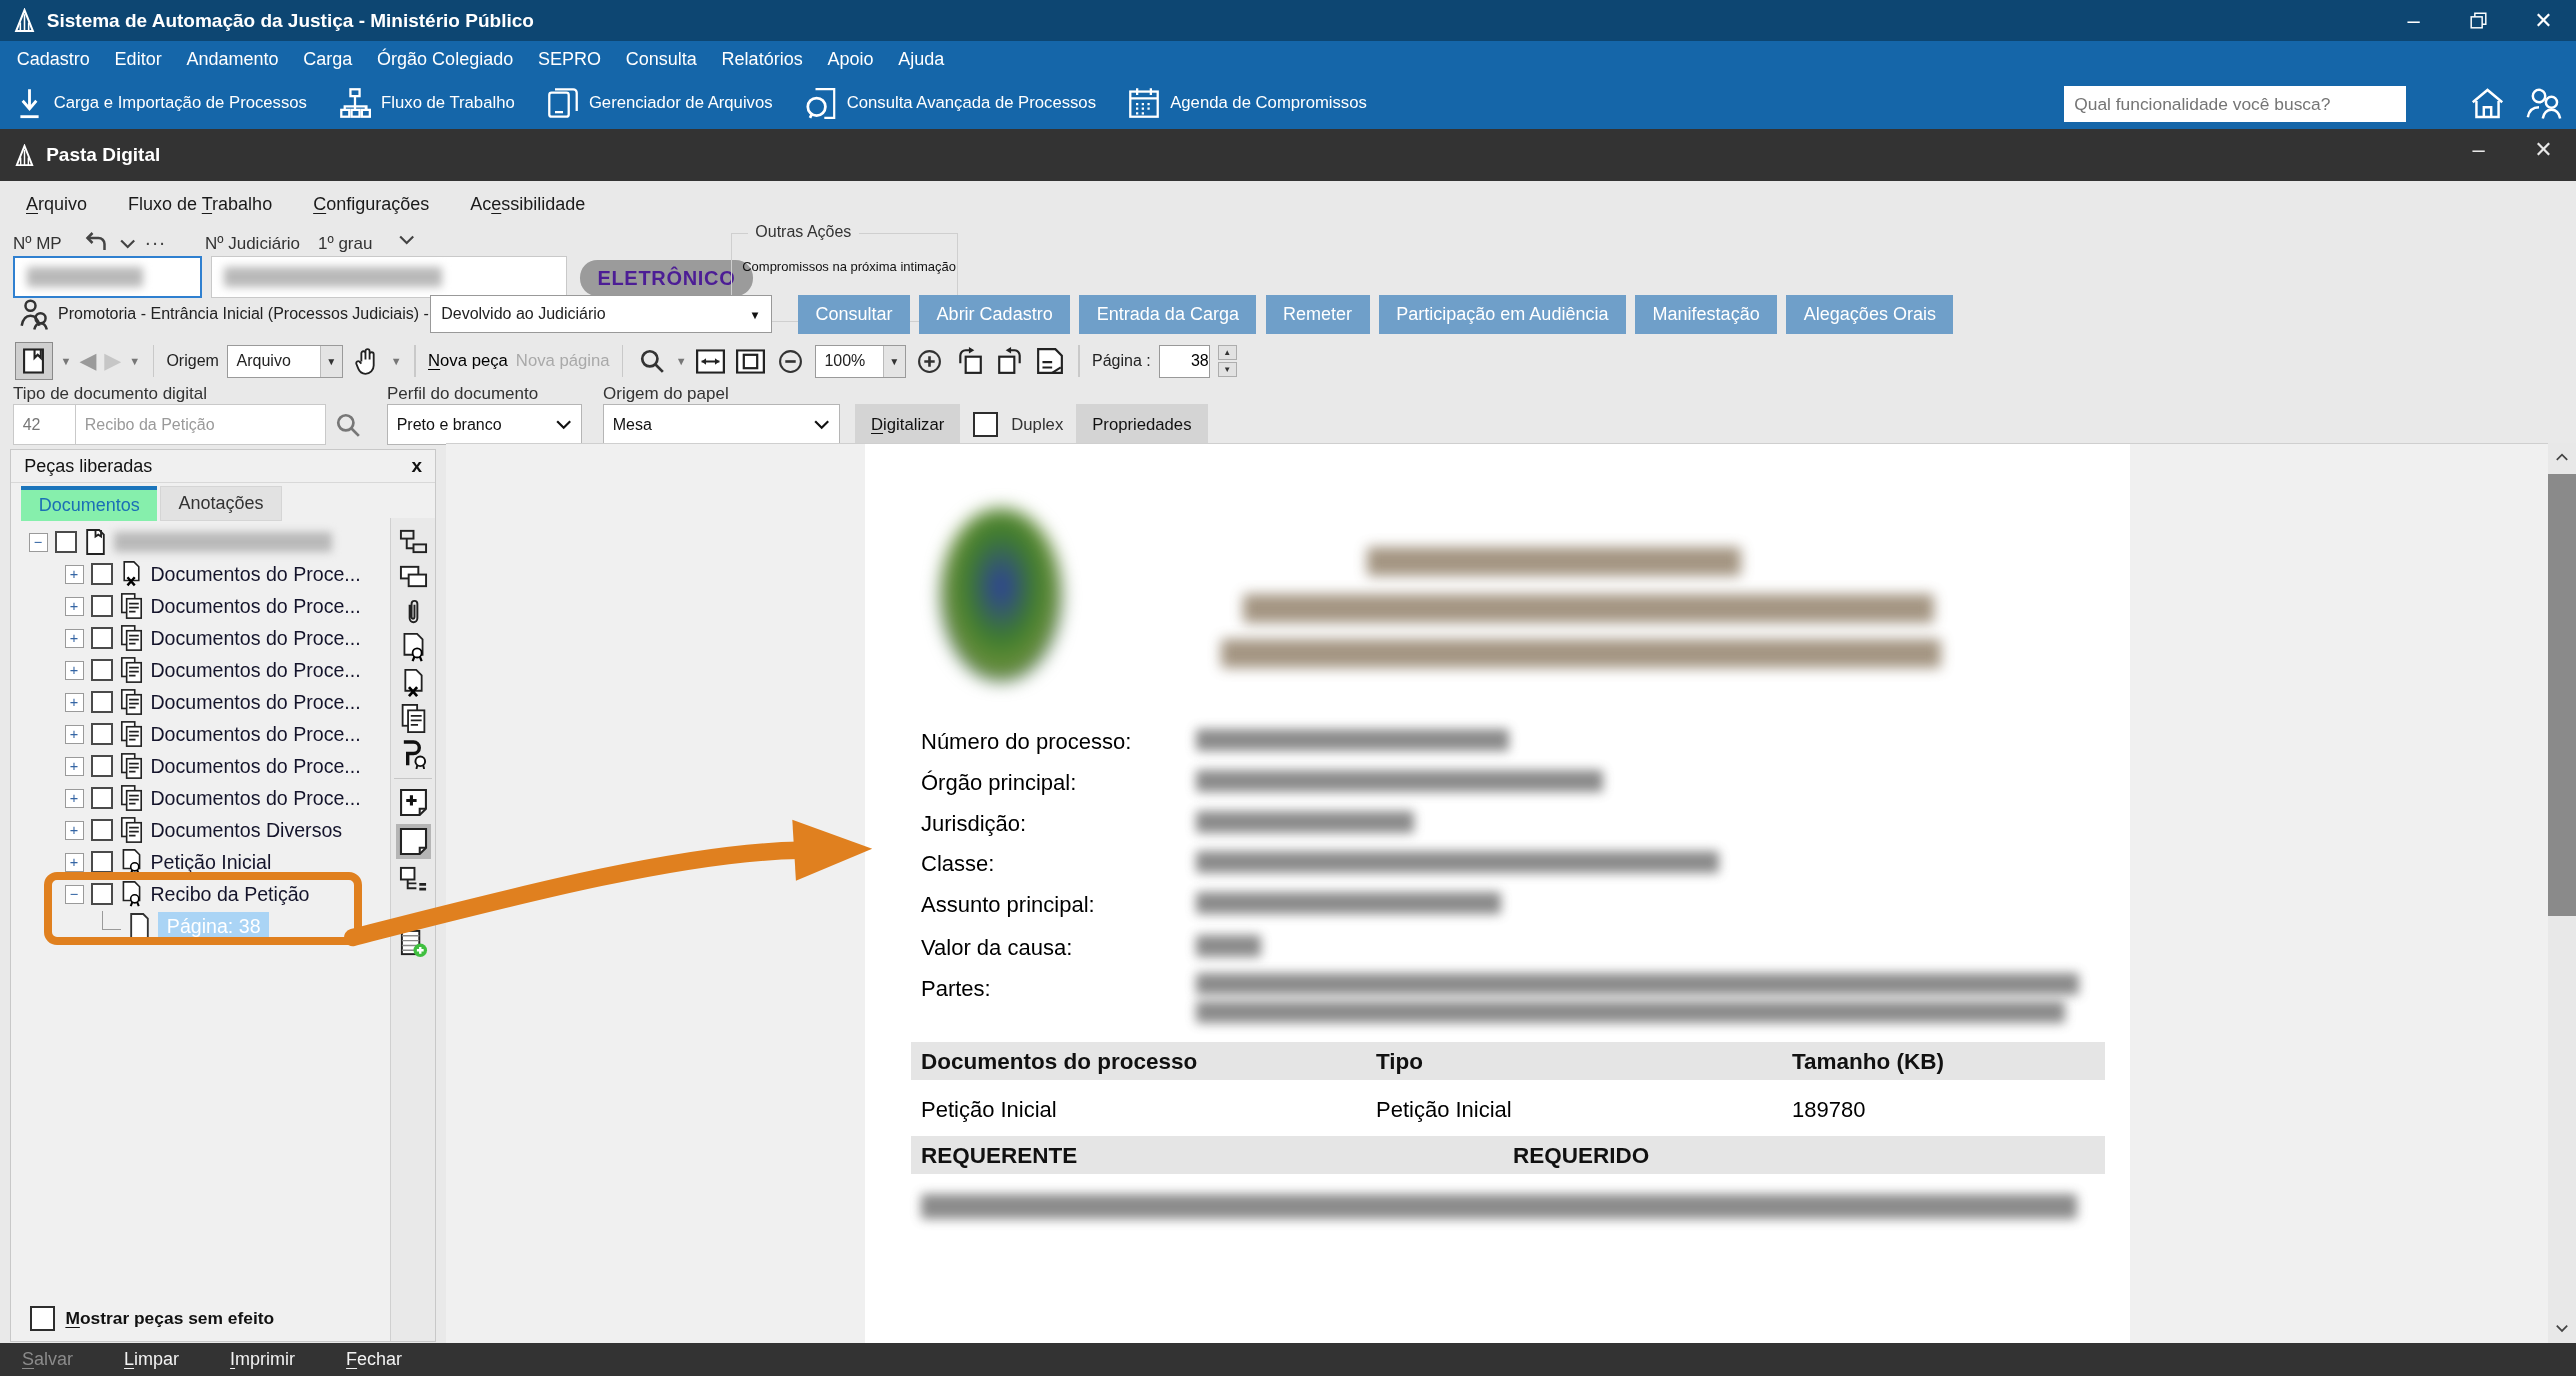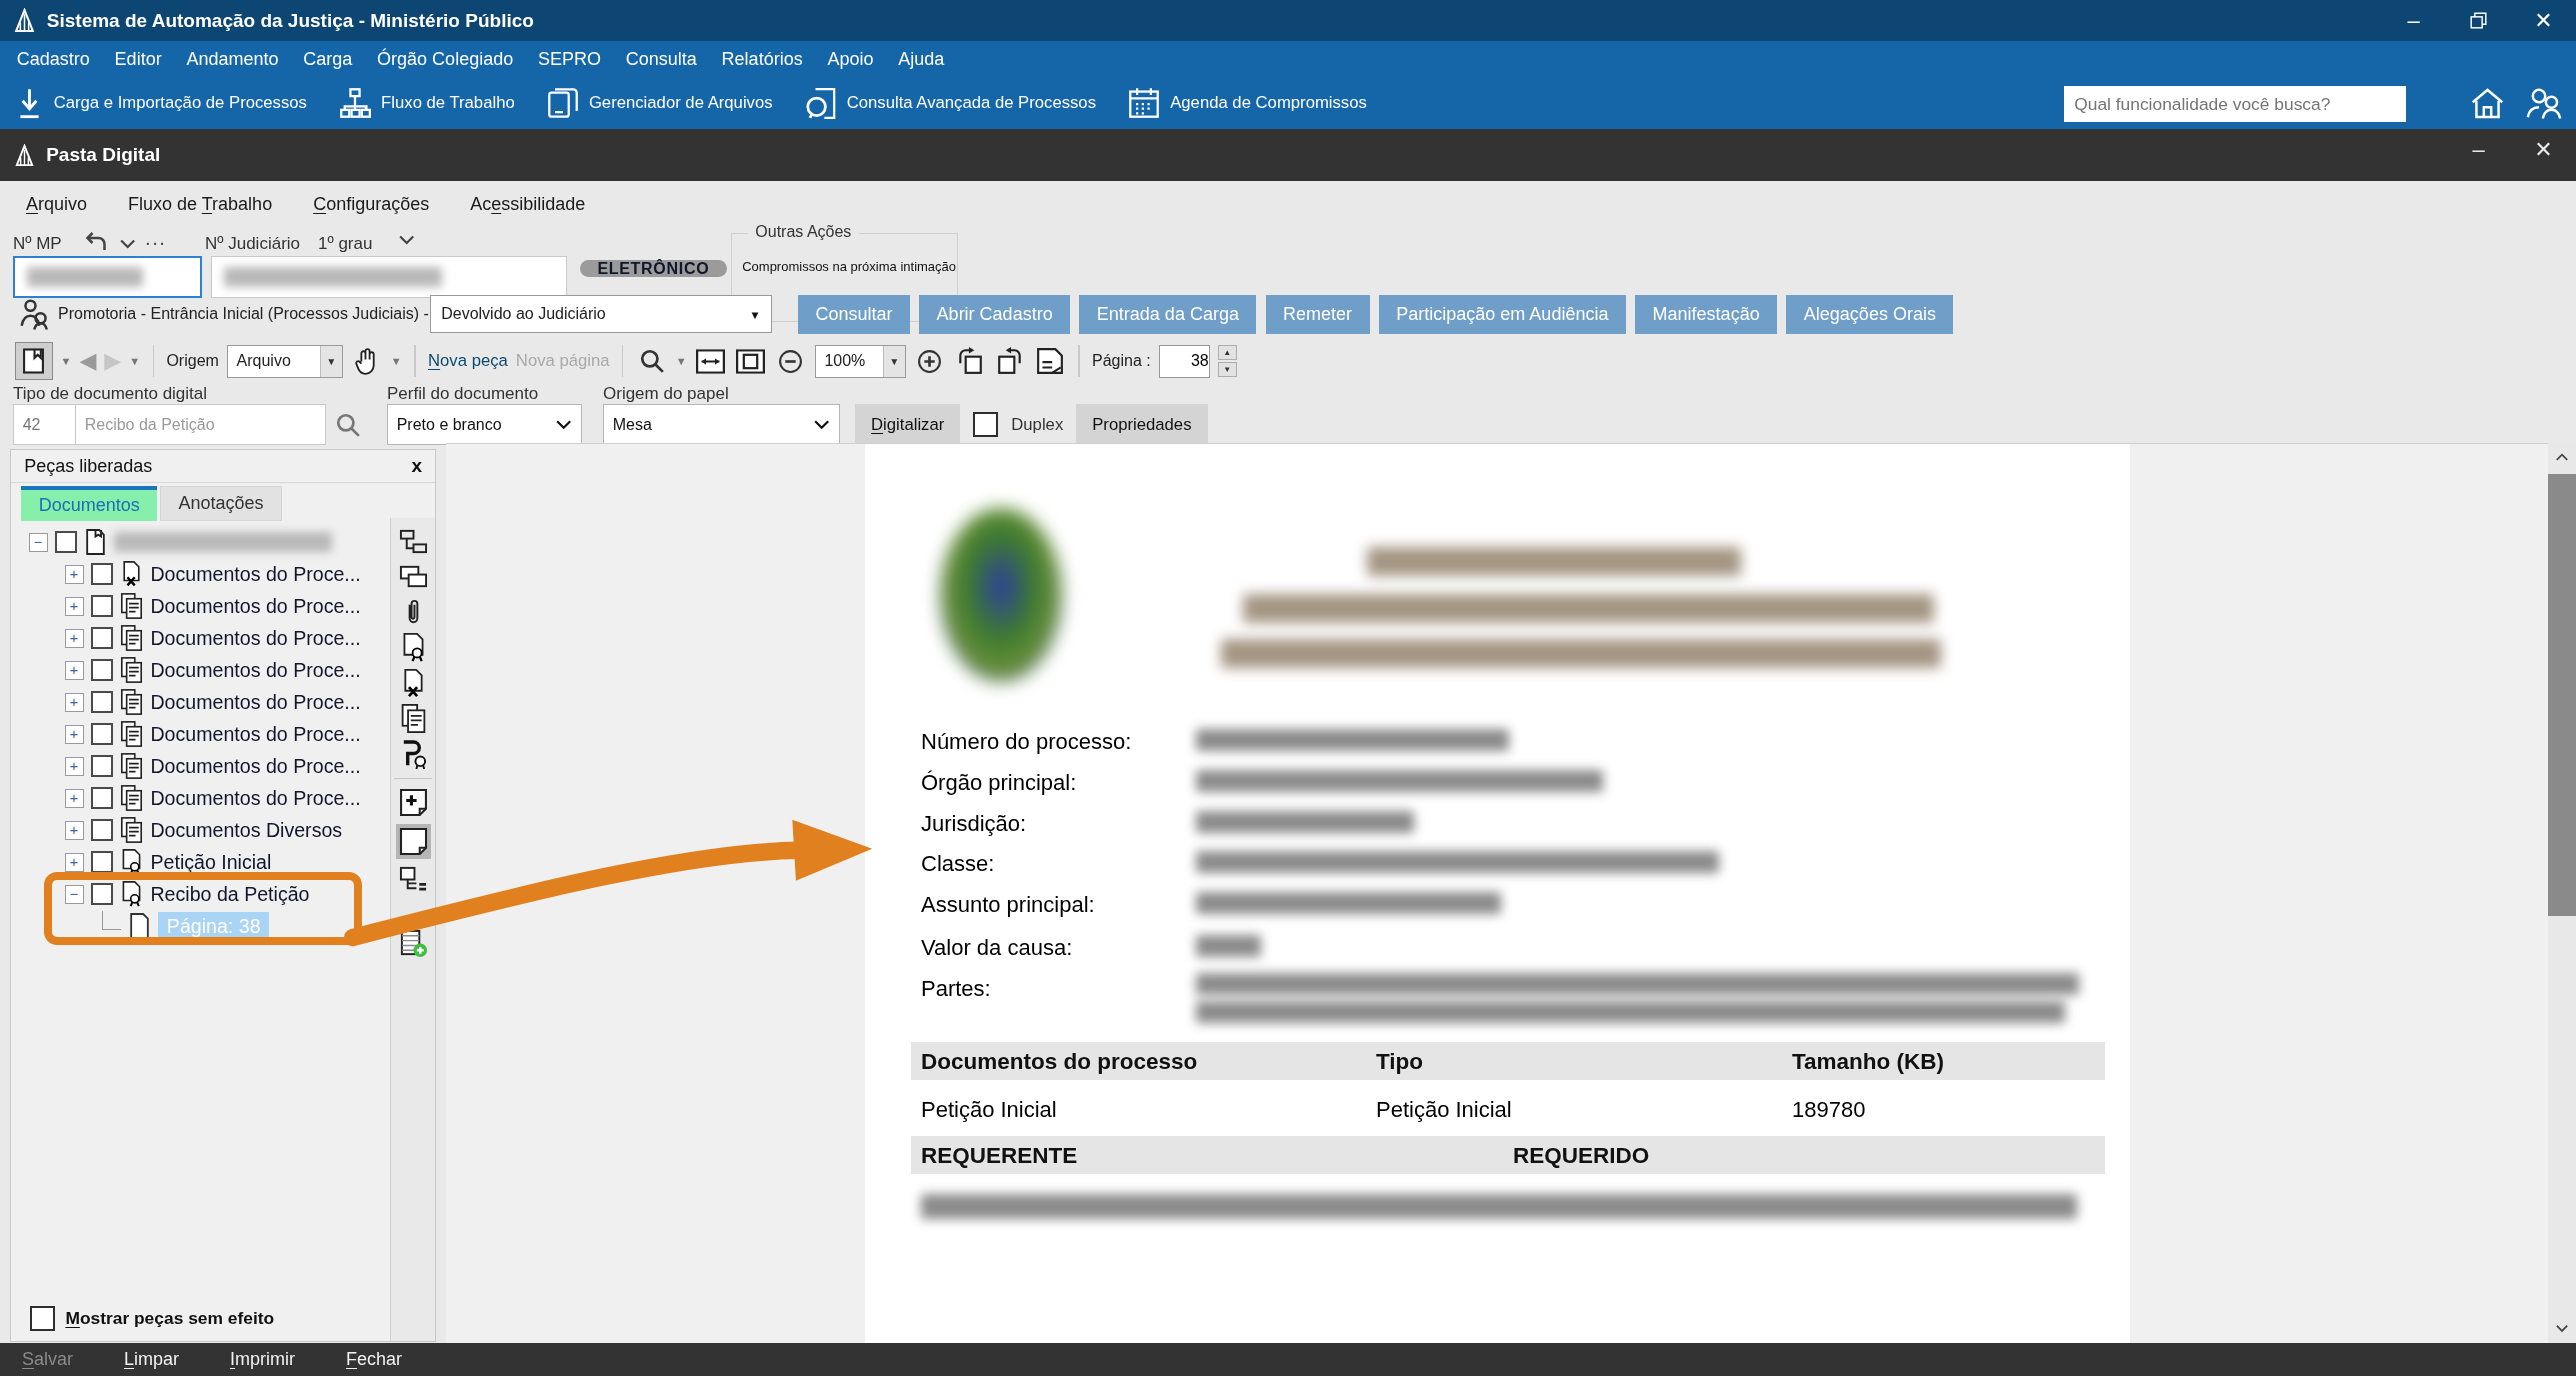--- a/index.html
+++ b/index.html
@@ -35,21 +35,21 @@
   #mp-label { left:13px; top:234px; }
   #jud-label { left:205px; top:234px; }
   #grau-label { left:318px; top:234px; }
   #undo-ic { left:84px; top:231px; color:#444; }
   #chev1 { left:119px; top:238px; color:#444; }
   #dots-ic { left:145px; top:227px; font-size:20.4px; color:#444; letter-spacing:1.5px; }
   #chev2 { left:398px; top:234px; color:#444; }
   .field { background:#fff; position:absolute; top:256px; height:42px; display:flex; align-items:center; padding-left:11.6px; }
   #mp-input { left:13px; width:189px; border:2.2px solid #2f80d0; }
   #jud-input { left:211px; width:356px; border:0.7px solid #c9c9c9; }
-  #eletronico-badge { left:580px; top:260px; height:17px; background:#9b9b9b; color:#0f172a; border-radius:17.4px; display:flex; align-items:center; padding:0 17.4px; font-size:16px; font-weight:700; letter-spacing:0.7px; }
+  #eletronico-badge { left:580px; top:260px; height:36px; background:#9b9b9b; color:#4c1d95; border-radius:17.4px; display:flex; align-items:center; padding:0 17.4px; font-size:20px; font-weight:700; letter-spacing:0.7px; }
   #outras-box { left:731px; top:233px; width:227px; height:89px; border:1.5px solid #cfcfcf; }
   #outras-title { position:absolute; top:-11px; left:16px; background:#e9e9e9; padding:0 7.3px; font-size:16px; color:#333; }
   #outras-action { position:absolute; top:25px; left:10.2px; font-size:13px; color:#111; white-space:nowrap; }
 
   
   #person-ic { left:19px; top:298px; color:#333; }
   #fila-label { left:58px; top:305px; font-size:16px; color:#222; }
   #fila-combo { left:430px; top:295px; width:342px; height:38px; background:#fff; border:0.7px solid #999; display:flex; align-items:center; padding:0 10.2px; font-size:16px; justify-content:space-between; }
   #fila-combo .da { font-size:11.6px; color:#111; }
   #fila-buttons { left:798px; top:295px; display:flex; gap:9.4px; }
@@ -58,21 +58,21 @@
   
   #vtoolbar { left:14.5px; top:340px; height:42px; display:flex; align-items:center; gap:8px; }
   .vsep { width:1.5px; height:32px; background:#c9c9c9; margin:0 4.4px; }
   .press { width:38px; height:38px; background:#cfcfcf; border:1.5px solid #8a8a8a; display:flex; align-items:center; justify-content:center; }
   .navarr { font-size:22px; line-height:1; }
   .tinyda { font-size:11px; color:#777; }
   .combo { background:#fff; border:0.7px solid #9a9a9a; height:33px; display:flex; align-items:center; font-size:16px; }
   .combo .val { padding:0 8.7px; flex:1; white-space:nowrap; }
   .combo .strip { width:22px; height:100%; background:#e4e4e4; border-left:0.7px solid #bbb; display:flex; align-items:center; justify-content:center; font-size:10.2px; color:#333; }
   .vlabel { font-size:16px; color:#222; white-space:nowrap; }
-  .vlink { font-size:16.7px; color:#0c4a6e; white-space:nowrap; }
+  .vlink { font-size:16.7px; color:#000000; white-space:nowrap; }
   .vlink.dis { color:#a9a9a9; }
   .icbtn { width:32px; height:32px; display:flex; align-items:center; justify-content:center; color:#333; }
   #pg-input { width:51px; height:33px; border:0.7px solid #999; font-size:16px; text-align:right; font-family:"Liberation Sans",sans-serif; }
   .spin { display:flex; flex-direction:column; gap:1.5px; }
   .spin span { width:19px; height:15.3px; background:#e2e2e2; border:0.7px solid #adadad; font-size:8px; display:flex; align-items:center; justify-content:center; color:#333; }
 
   
   #tipo-label { left:13px; top:384px; } #perfil-label { left:387px; top:384px; } #papel-label { left:603px; top:384px; }
   .srow { top:404px; height:41px; }
   #tipo-group { left:13px; display:flex; align-items:center; }

